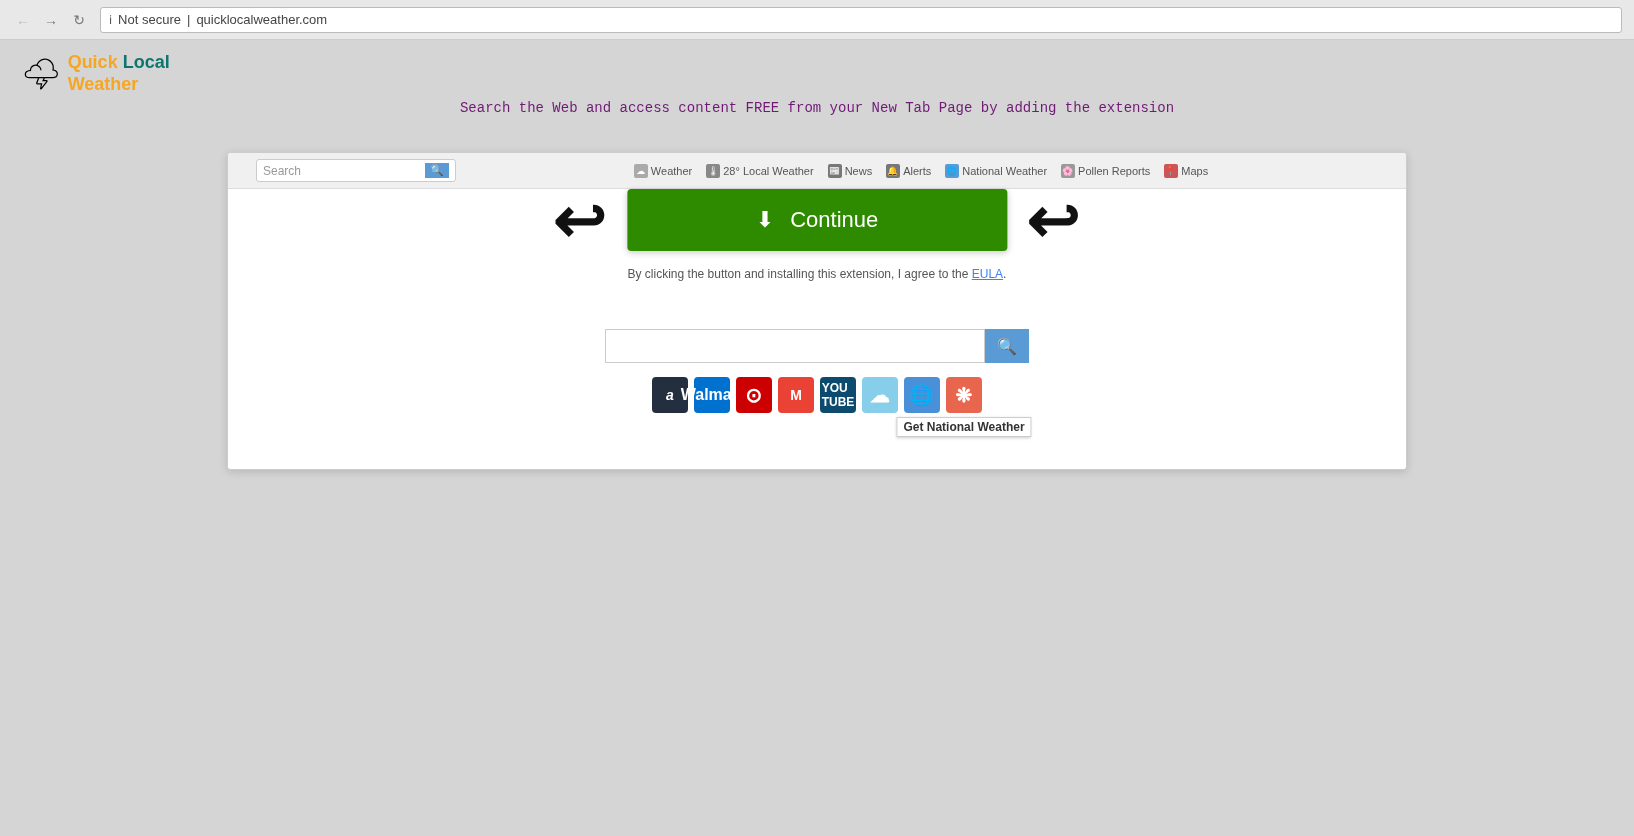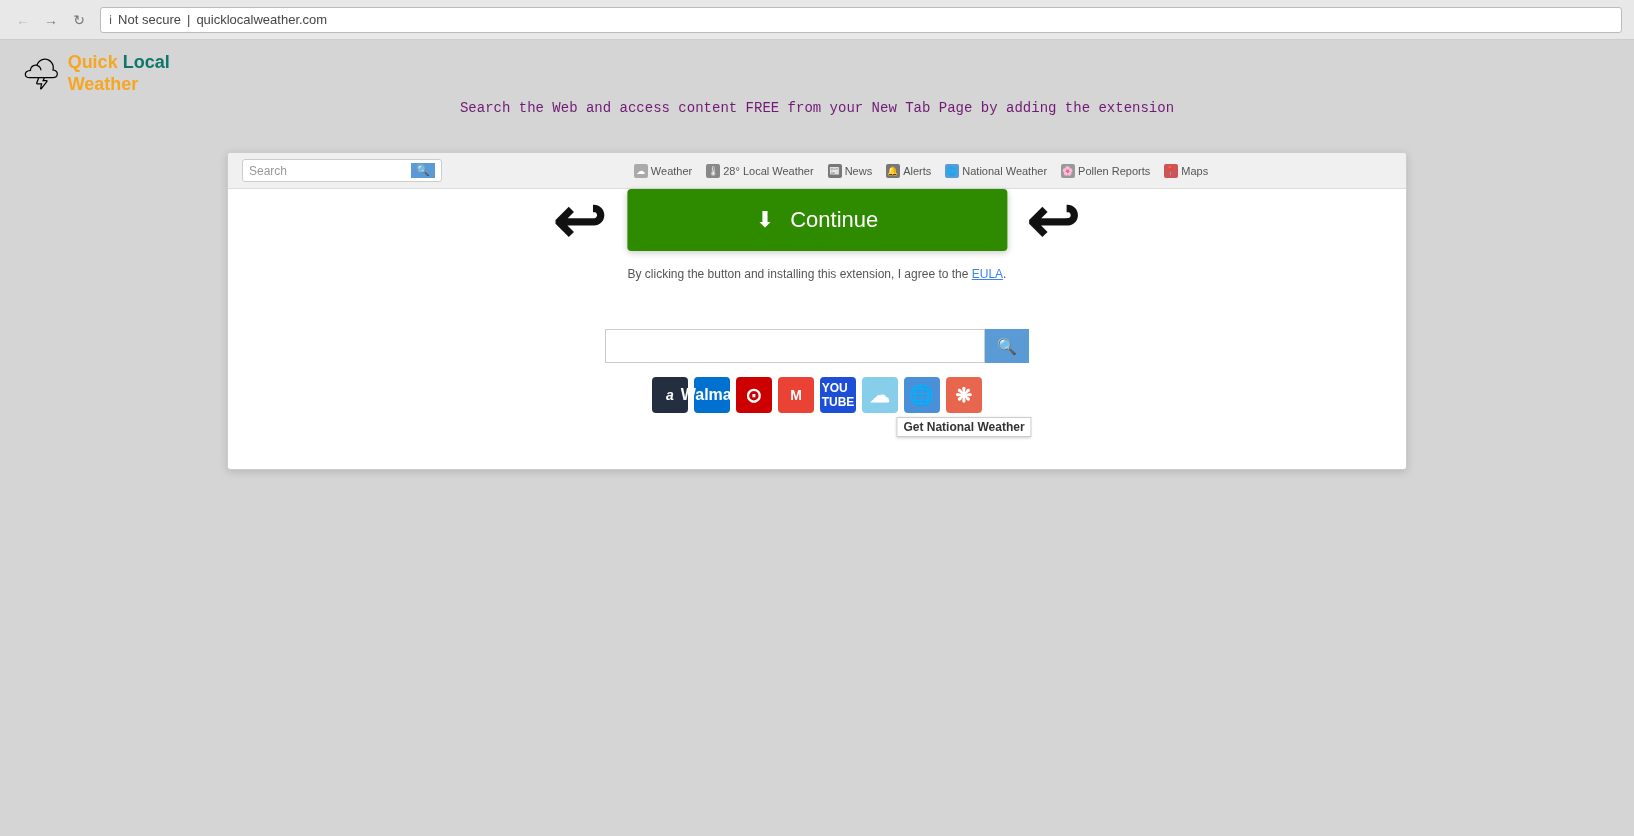--- a/index.html
+++ b/index.html
@@ -113,21 +113,21 @@
       border: 1px solid #ccc;
       border-radius: 4px;
       overflow: hidden;
       position: relative;
       box-shadow: 0 2px 8px rgba(0,0,0,0.15);
     }
 
     .mockup-toolbar {
       background: #f0f0f0;
       border-bottom: 1px solid #ddd;
-      padding: 6px 14px;
+      padding: 6px 28px;
       display: flex;
       align-items: center;
       gap: 8px;
     }
 
     .mockup-search {
       background: white;
       border: 1px solid #ccc;
       border-radius: 3px;
       padding: 3px 6px;
@@ -269,21 +269,21 @@
       font-size: 18px;
       color: white;
       font-weight: bold;
       position: relative;
     }
 
     .bk-amazon { background: #232f3e; }
     .bk-walmart { background: #0071ce; }
     .bk-target { background: #cc0000; }
     .bk-gmail { background: #ea4335; }
-    .bk-youtube { background: #1d4ed8; }
+    .bk-youtube { background: #0c4a6e; }
     .bk-weather { background: #87ceeb; }
     .bk-earth { background: #4a90d9; }
     .bk-last {
       background: #e8654e;
       position: relative;
     }
 
     .tooltip {
       position: absolute;
       bottom: -24px;

